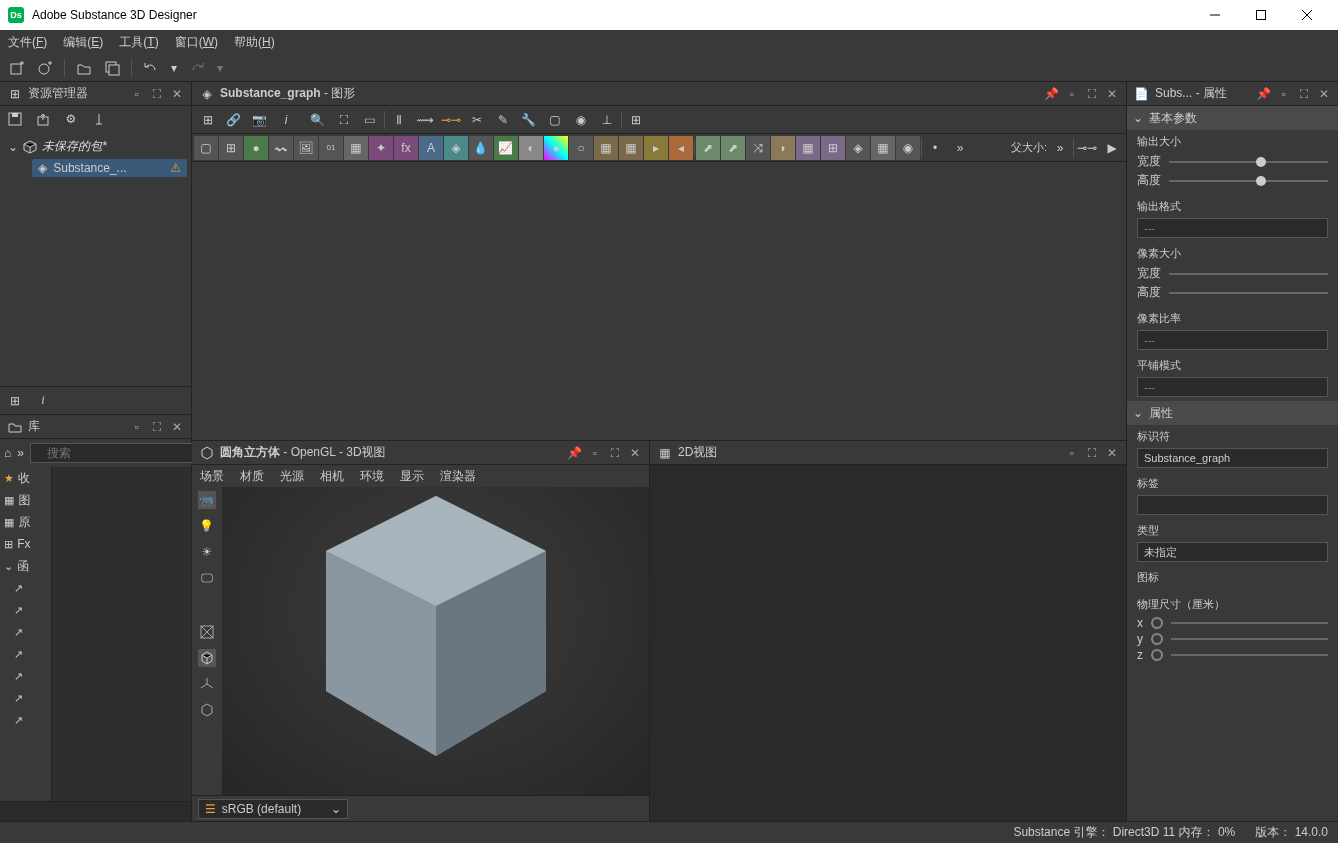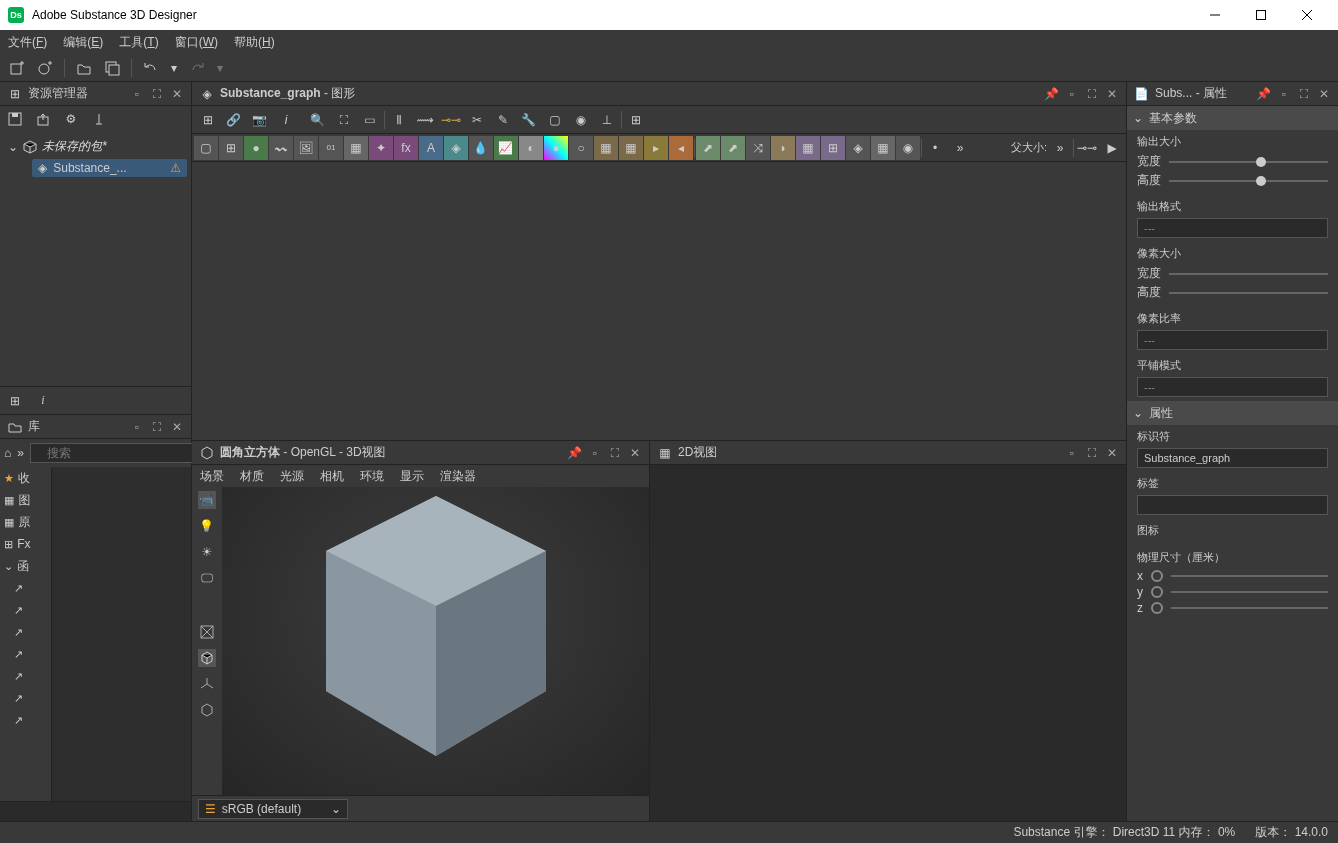--- a/index.html
+++ b/index.html
@@ -464,20 +464,24 @@
           </div>
         <div class="prop">
           <span class="prop-lbl">标识符</span>
           <input class="input-box" value="Substance_graph" style="">
         </div>
         <div class="prop">
           <span class="prop-lbl">标签</span>
           <input class="input-box" style="">
         </div>
         <div class="prop">
+          <span class="prop-lbl">类型</span>
+          <div class="val-box" style="color:#ccc">未指定</div>
+        </div>
+        <div class="prop">
           <span class="prop-lbl">图标</span>
         </div>
         <div class="prop">
           <span class="prop-lbl">物理尺寸（厘米）</span>
           <div class="slider-row">
               <span>x</span>
               <div class="radio"></div>
               <div class="slider"></div>
             </div>
           <div class="slider-row">

